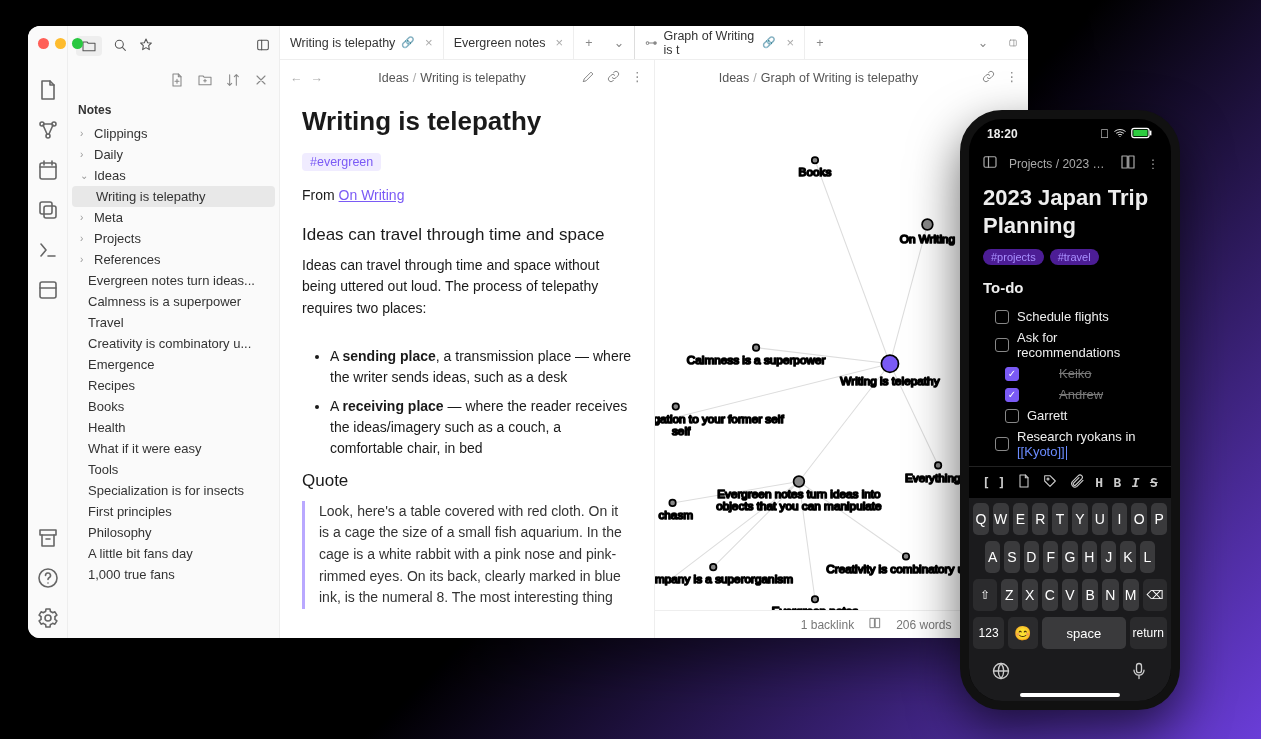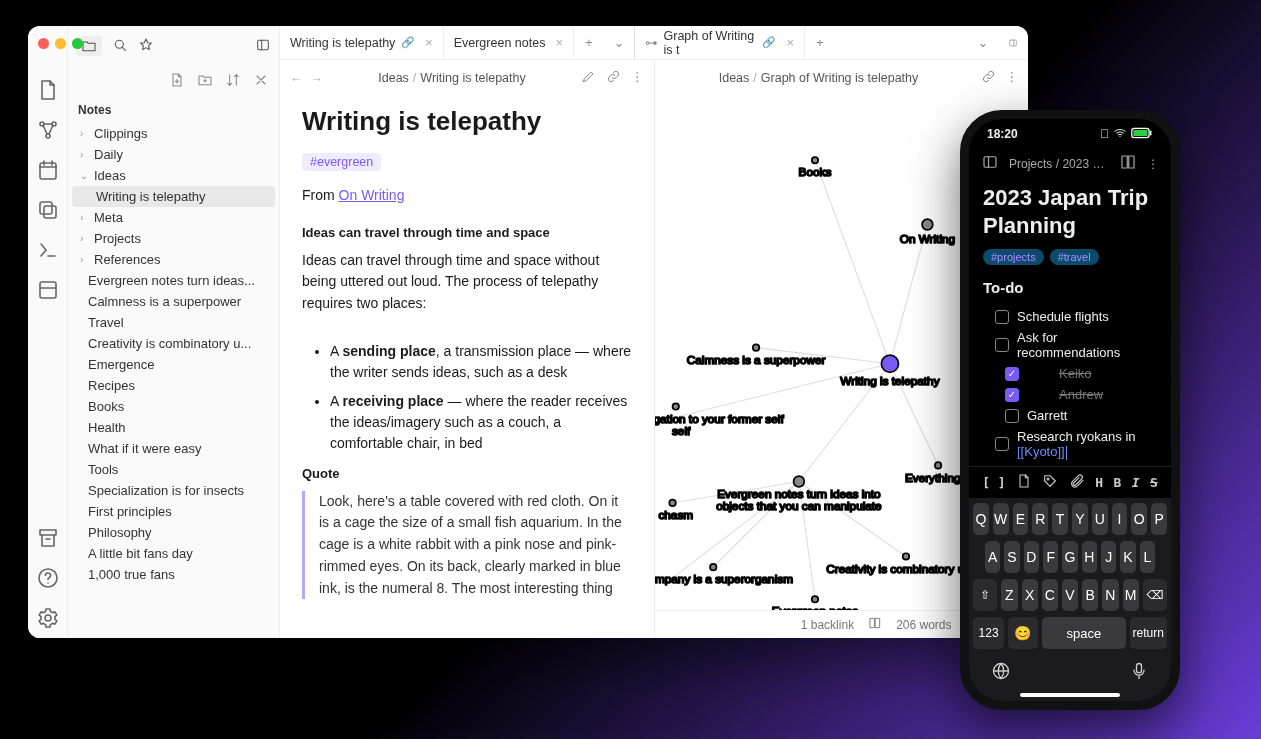--- a/index.html
+++ b/index.html
@@ -135,21 +135,21 @@
   color:#1a1a1a;
   font-size: 14px;
 }
 .doc h1 { font-size: 26px; font-weight: 800; margin: 6px 0 16px 0; }
 .tag-pill {
   display:inline-block; background:#f0ecff; color:#7a5af5;
   border-radius:4px; padding:2px 8px; font-size:12.5px;
 }
 .doc .from { margin: 14px 0 18px 0; }
 .doc .from a { color:#7a5af5; text-decoration: underline; }
-.doc h2 { font-size: 13px; font-weight:700; margin: 8px 0 10px 0; }
+.doc h2 { font-size: 17px; font-weight:400; margin: 8px 0 10px 0; }
 .doc p { line-height:1.55; margin-bottom:10px; }
 .doc ul { padding-left: 28px; margin-bottom:12px;margin-top:26px; }
 .doc li { margin-bottom:8px; line-height:1.5; }
 .doc li b { font-weight:600; }
 .quote {
   border-left: 3px solid #b9a8ff;
   padding: 0 0 0 14px;
   margin-top: 6px;
   color:#333;
 }
@@ -197,21 +197,21 @@
 }
 .phone-header .crumb { flex:1; white-space:nowrap; overflow:hidden; text-overflow:ellipsis; }
 .phone-header svg { width:18px; height:18px; }
 
 .phone-body {
   flex:1; padding: 6px 14px; overflow:hidden;
 }
 .phone-body h1 { font-size: 22px; font-weight:700; line-height:1.25; margin-bottom:10px; }
 .phone-tags { display:flex; gap:6px; margin-bottom: 14px; }
 .phone-tag {
-  background:#0c4a6e; color:#a98fff;
+  background:#4c1d95; color:#a98fff;
   font-size:11px; padding:2px 8px; border-radius:10px;
 }
 .phone-body h2 { font-size:15px; font-weight:600; margin-bottom:10px; }
 .todo { display:flex; align-items:center; gap:8px; font-size:13px; padding:3px 12px; }
 .todo.sub { padding-left: 22px; }
 .todo .cb {
   width:14px; height:14px; border:1.5px solid #888; border-radius:3px; flex-shrink:0;
   display:flex; align-items:center; justify-content:center;
 }
 .todo .cb.checked { background:#7a5af5; border-color:#7a5af5; color:#fff; font-size:10px; }

